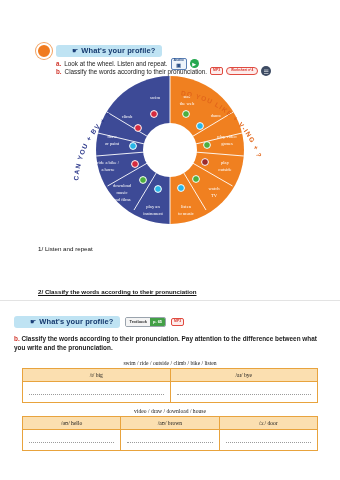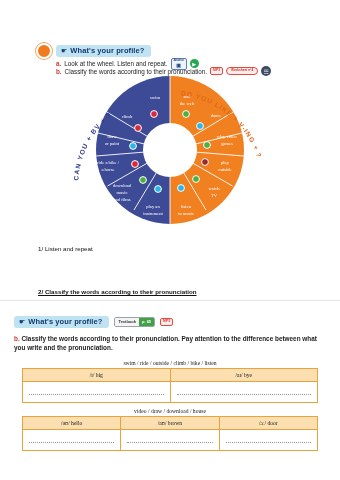--- a/index.html
+++ b/index.html
@@ -37,21 +37,21 @@
     width: 12px; height: 12px;
     border-radius: 50%;
     background: #f07a1e;
     border: 2px solid #ffffff;
     box-shadow: 0 0 0 1px #f2a464;
     flex: none;
   }
   .title-pill {
     background: #bfe3f3;
     border-radius: 3px;
-    padding: 1px 7px 2px 5px;
+    padding: 1px 7px 2px 16px;
     display: flex;
     align-items: center;
     gap: 3px;
   }
   .title-pill .hand { font-size: 7px; color: #1c3f78; }
   .title-pill .txt {
     font-size: 7.5px;
     font-weight: bold;
     color: #15396e;
     white-space: nowrap;

